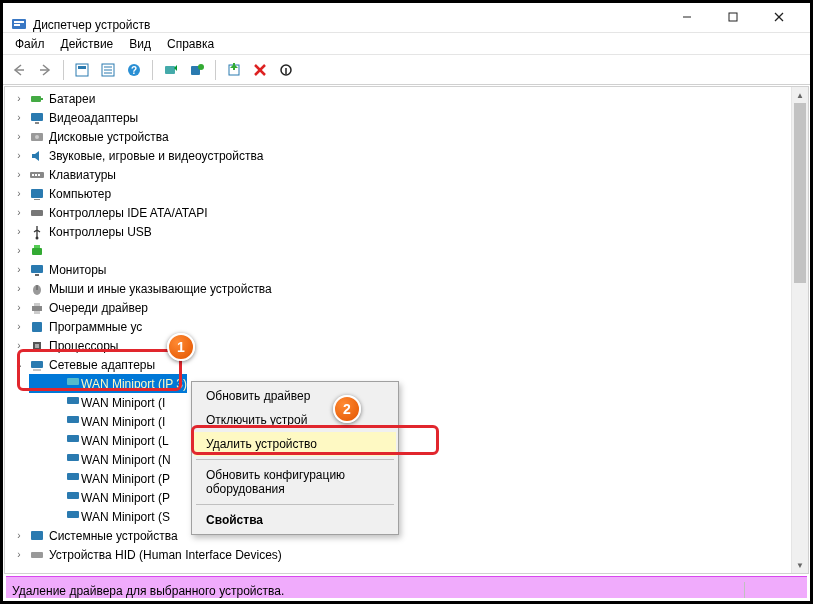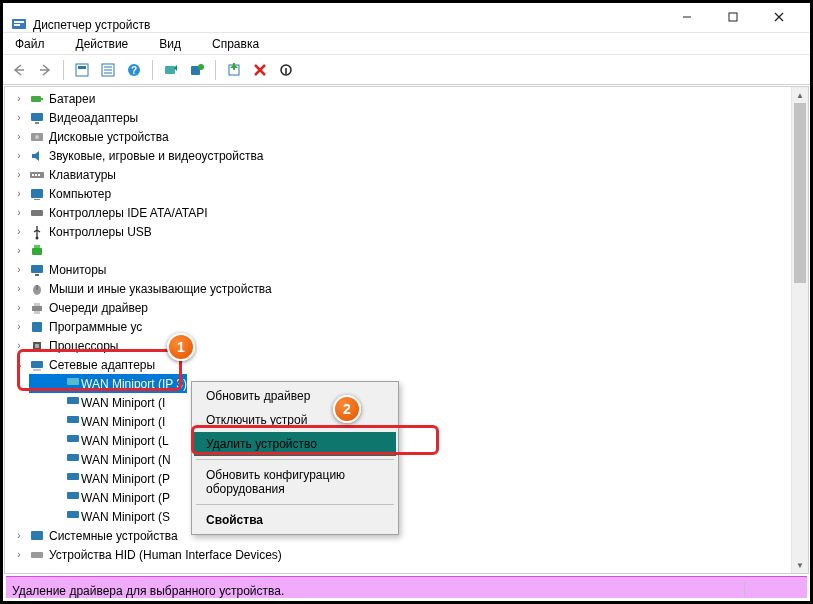--- a/index.html
+++ b/index.html
@@ -27,21 +27,21 @@
   .titlebar .title { flex: 1; font-size: 12px; }
   .titlebar .win-btn {
     width: 46px; height: 30px; display: flex;
     align-items: center; justify-content: center;
     font-size: 14px; color: #333;
   }
   
   .menubar {
     display: flex; align-items: center;
     height: 22px; padding: 0 4px;
-    font-size: 12px; border-bottom: 1px solid #e5e5e5; gap: 15px;
+    font-size: 12px; border-bottom: 1px solid #e5e5e5;
   }
   .menubar .menu-item { padding: 2px 8px; }
   
   .toolbar {
     display: flex; align-items: center;
     height: 30px; padding: 2px 4px;
     border-bottom: 1px solid #d0d0d0;
     gap: 2px;
   }
   .tb-sep { width: 1px; height: 20px; background: #ccc; margin: 0 4px; }
@@ -131,21 +131,21 @@
     border: 1px solid #a0a0a0;
     box-shadow: 2px 3px 6px rgba(0,0,0,.25);
     padding: 2px;
     z-index: 40;
   }
   .context-menu .cm-item {
     padding: 5px 12px;
     font-size: 12px;
   }
   .context-menu .cm-item.highlight {
-    background: #0f766e;
+    background: #fef9c3;
   }
   .context-menu .cm-sep {
     height: 1px; background: #c0c0c0; margin: 3px 2px;
   }
   
   .statusbar {
     position: absolute;
     left: 3px; right: 3px; bottom: 3px;
     height: 22px;
     display: flex; align-items: flex-end;

